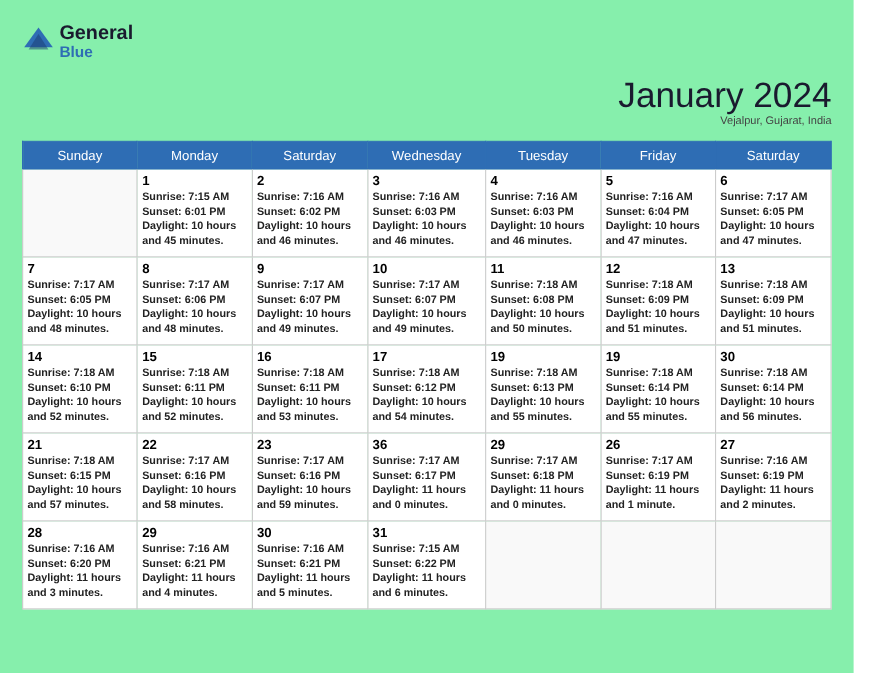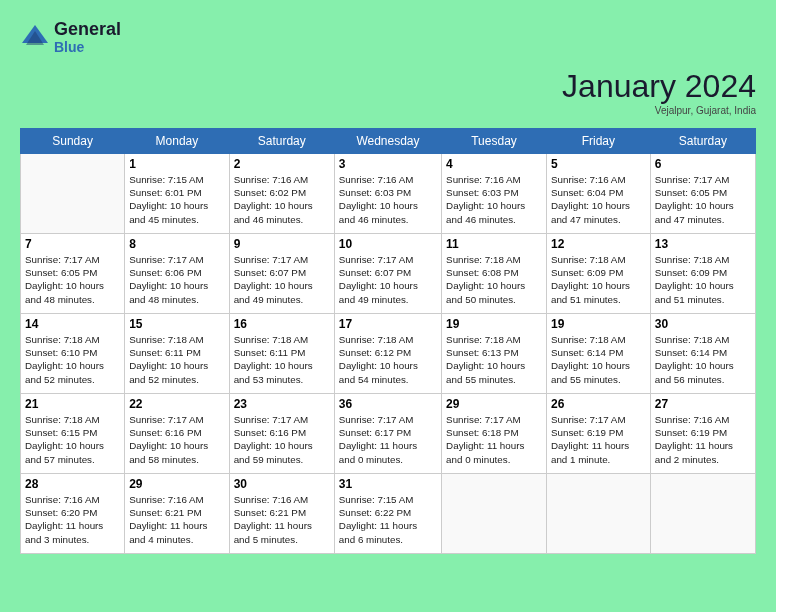--- a/index.html
+++ b/index.html
@@ -87,20 +87,21 @@
     .day-num {
       font-size: 12px;
       font-weight: bold;
       display: block;
       margin-bottom: 2px;
     }
     .day-info {
       font-size: 9.8px;
       color: #222;
       line-height: 1.35;
+      font-weight: bold;
     }
   </style>
 </head>
 <body>
 
 <div class="page">
   <div class="header">
     <div class="logo">
       <svg class="logo-icon" viewBox="0 0 30 30">
         <polygon points="15,2 28,20 2,20" fill="#2e6db4"></polygon>

